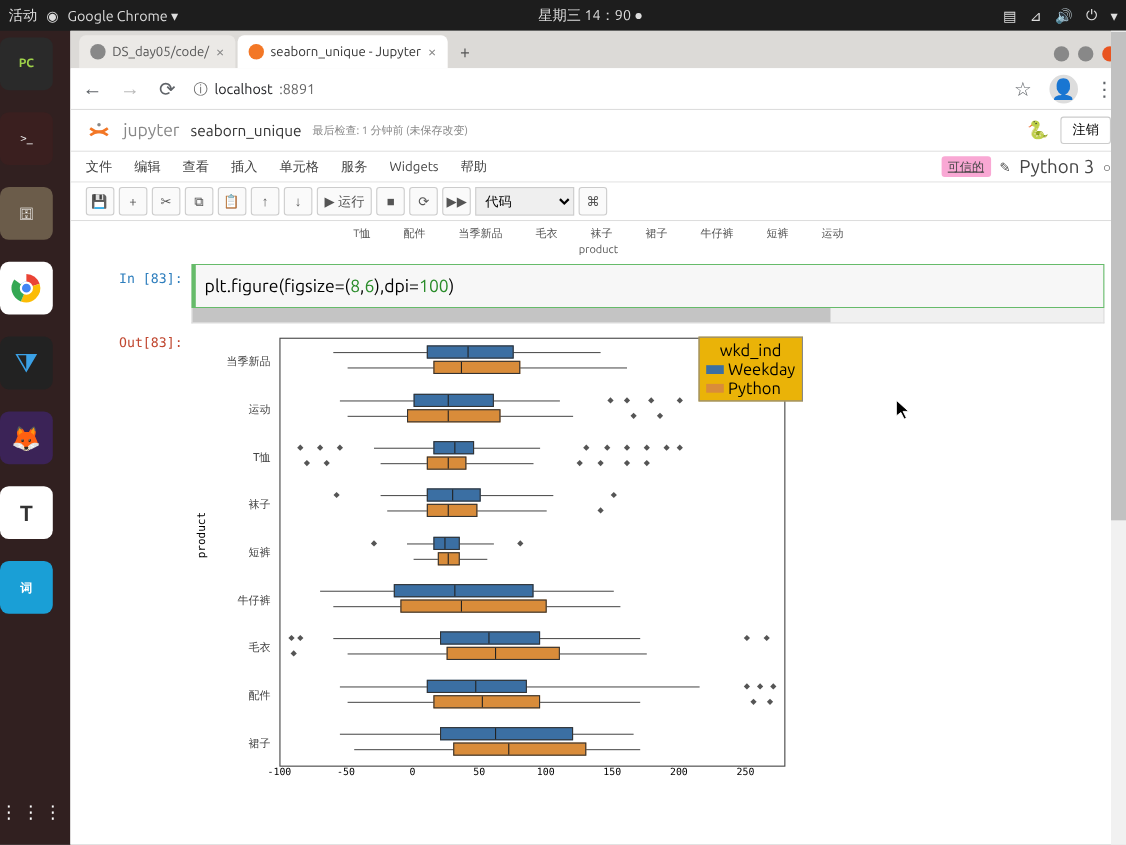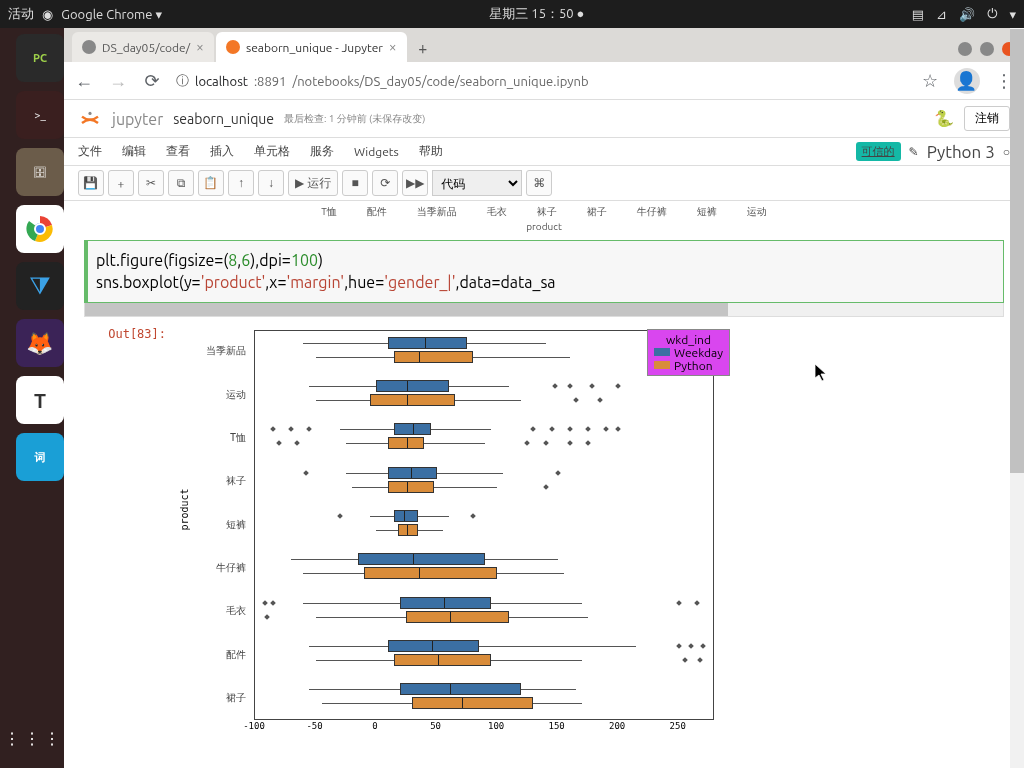--- a/index.html
+++ b/index.html
@@ -5,21 +5,21 @@
 * { margin:0; padding:0; box-sizing:border-box; font-family:Ubuntu,Arial,sans-serif; }
 body { background:#2c2c2c; width:1024px; height:768px; overflow:hidden; position:relative; }
 
 
 .topbar { height:28px; background:#1d1d1d; color:#ddd; display:flex; align-items:center; font-size:13px; padding:0 8px; }
 .topbar .left { display:flex; gap:8px; align-items:center; }
 .topbar .center { flex:1; text-align:center; }
 .topbar .right { display:flex; gap:12px; align-items:center; }
 
 
-.launcher { position:absolute; left:0; top:28px; width:64px; height:740px; background:rgba(50,30,30,0.85); display:flex; flex-direction:column; align-items:flex-end; padding-top:6px; gap:9px; }
+.launcher { position:absolute; left:0; top:28px; width:64px; height:740px; background:rgba(50,30,30,0.85); display:flex; flex-direction:column; align-items:flex-start; padding-top:6px; gap:20px; }
 .launcher .app { width:48px; height:48px; border-radius:8px; display:flex; align-items:center; justify-content:center; font-size:11px; color:#fff; }
 .app.pycharm{background:#2a2a2a;} .app.term{background:#3a1f1f;} .app.files{background:#6b5c4a;}
 .app.chrome{background:#fff;} .app.vscode{background:#222;} .app.ff{background:#3b2357;}
 .app.text{background:#fff;color:#333;font-weight:bold;font-size:20px;} .app.dict{background:#1a9fd6;}
 .launcher .dots{margin-top:auto; margin-bottom:20px; color:#fff; letter-spacing:4px;}
 
 
 .browser { position:absolute; left:64px; top:28px; width:960px; height:740px; background:#f5f5f5; display:flex; flex-direction:column; }
 .tabstrip { height:34px; background:#dcdad7; display:flex; align-items:flex-end; padding-left:8px; }
 .tab { height:30px; background:#ebe9e6; border-radius:6px 6px 0 0; padding:0 10px; display:flex; align-items:center; gap:6px; font-size:12px; color:#555; margin-right:2px; max-width:220px; }
@@ -38,21 +38,21 @@
 .jup-header{background:#fff;border-bottom:1px solid #ddd;padding:6px 14px;display:flex;align-items:center;gap:10px;}
 .jup-logo{width:24px;height:24px;}
 .jup-title{font-size:14px;color:#333;}
 .jup-check{font-size:10px;color:#888;}
 .jup-right{margin-left:auto;display:flex;align-items:center;gap:10px;}
 .logout{border:1px solid #ccc;padding:3px 10px;font-size:12px;border-radius:3px;background:#fff;cursor:pointer;}
 
 
 .menubar{background:#fff;border-bottom:1px solid #ddd;padding:4px 14px;display:flex;gap:20px;font-size:12px;color:#444;align-items:center;}
 .menubar .spacer{margin-left:auto;display:flex;align-items:center;gap:8px;}
-.menubar .trusted{background:#14b8a6;padding:2px 6px;border-radius:3px;font-size:11px;text-decoration:underline;}
+.menubar .trusted{background:#f9a8d4;padding:2px 6px;border-radius:3px;font-size:11px;text-decoration:underline;}
 .toolbar{background:#fff;border-bottom:1px solid #ddd;padding:4px 14px;display:flex;gap:4px;align-items:center;}
 .tbtn{border:1px solid #ccc;background:#fafafa;width:26px;height:26px;border-radius:3px;display:flex;align-items:center;justify-content:center;font-size:12px;color:#555;cursor:pointer;}
 .tbtn.run{width:auto;padding:0 6px;gap:3px;}
 .tsel{border:1px solid #ccc;height:26px;font-size:12px;padding:0 4px;width:90px;}
 
 
 .nb{flex:1;background:#fff;overflow:auto;padding:0 4px;}
 .nb-inner{max-width:920px;margin:0 auto;}
 .xlabels-top{display:flex;justify-content:center;gap:30px;font-size:10px;color:#555;padding:4px 0 2px 0;}
 .prodlabel{text-align:center;font-size:10px;color:#555;margin-bottom:8px;}
@@ -65,21 +65,21 @@
 .codebox .comment{color:#419141;font-style:italic;}
 .codebox .num{color:#2a8c2a;}
 .codebox .str{color:#b84434;}
 .hscroll{height:14px;background:#f0f0f0;border:1px solid #ddd;border-top:none;position:relative;}
 .hscroll .thumb{position:absolute;left:0;top:0;width:70%;height:100%;background:#c4c4c4;}
 .outtext{font-family:monospace;font-size:12px;color:#444;padding:4px 0;}
 
 
 .chart{width:560px;height:430px;margin:4px 0 20px 0;position:relative;background:#fff;}
 .plotarea{position:absolute;left:80px;top:5px;width:460px;height:390px;border:1px solid #444;}
-.legend{position:absolute;right:4px;top:4px;border:1px solid #888;background:#d946ef;padding:3px 6px;font-size:12px;font-family:monospace;}
+.legend{position:absolute;right:4px;top:4px;border:1px solid #888;background:#eab308;padding:3px 6px;font-size:15px;font-family:monospace;}
 .legend .row{display:flex;align-items:center;gap:4px;}
 .legend .sw{width:16px;height:8px;display:inline-block;}
 .sw.wk{background:#3b6fa3;} .sw.we{background:#d98c3a;}
 .ylabels{position:absolute;left:0;top:5px;width:76px;height:390px;}
 .ylabels div{position:absolute;right:4px;font-size:10px;font-family:monospace;color:#444;transform:translateY(-50%);}
 .yaxislabel{position:absolute;left:10px;top:200px;transform:rotate(-90deg);transform-origin:left;font-size:10px;font-family:monospace;}
 .xticks{position:absolute;left:80px;bottom:20px;width:460px;height:14px;}
 .xticks span{position:absolute;font-size:9px;font-family:monospace;transform:translateX(-50%);}
 
 .boxrow{position:absolute;left:0;width:100%;height:38px;}
@@ -97,21 +97,21 @@
 </style>
 </head>
 <body>
 
 <div class="topbar">
   <div class="left">
     <span>活动</span>
     <span>◉</span>
     <span>Google Chrome ▾</span>
   </div>
-  <div class="center">星期三 15：50 ●</div>
+  <div class="center">星期三 14：90 ●</div>
   <div class="right">
     <span>▤</span>
     <span>⊿</span>
     <span>🔊</span>
     <span>⏻</span>
     <span>▾</span>
   </div>
 </div>
 
 <div class="launcher">
@@ -168,21 +168,20 @@
   </div>
 
   <div class="addrbar">
     <span class="navicon">←</span>
     <span class="navicon" style="color:#bbb;">→</span>
     <span class="navicon">⟳</span>
     <div class="addr">
       <span>ⓘ</span>
       <span class="host">localhost</span>
         <span>:8891</span>
-        <span>/notebooks/DS_day05/code/seaborn_unique.ipynb</span>
     </div>
     <span class="navicon">☆</span>
     <span class="navicon" style="background:#ddd;border-radius:50%;width:26px;height:26px;display:flex;align-items:center;justify-content:center;">👤</span>
     <span class="navicon">⋮</span>
   </div>
 
   <div class="jup-header">
     <svg class="jup-logo" viewBox="0 0 30 30">
         <circle cx="15" cy="8" r="2" fill="#888"></circle>
         <path d="M5 12 Q15 20 25 12" stroke="#f37726" stroke-width="3" fill="none"></path>
@@ -239,24 +238,24 @@
           <span>毛衣</span>
           <span>袜子</span>
           <span>裙子</span>
           <span>牛仔裤</span>
           <span>短裤</span>
           <span>运动</span>
       </div>
       <div class="prodlabel">product</div>
 
       <div class="cell">
+        <div class="prompt in">In [83]:</div>
         <div class="cellbody">
           <div class="codebox">
             <div><span>plt.figure(figsize=(</span><span class="num">8</span><span>,</span><span class="num">6</span><span>),dpi=</span><span class="num">100</span><span>)</span></div>
-            <div><span>sns.boxplot(y=</span><span class="str">'product'</span><span>,x=</span><span class="str">'margin'</span><span>,hue=</span><span class="str">'gender_|'</span><span>,data=data_sa</span></div>
           </div>
           <div class="hscroll">
               <div class="thumb"></div>
             </div>
         </div>
       </div>
 
       <div class="cell">
         <div class="prompt out">Out[83]:</div>
         <div class="cellbody">

